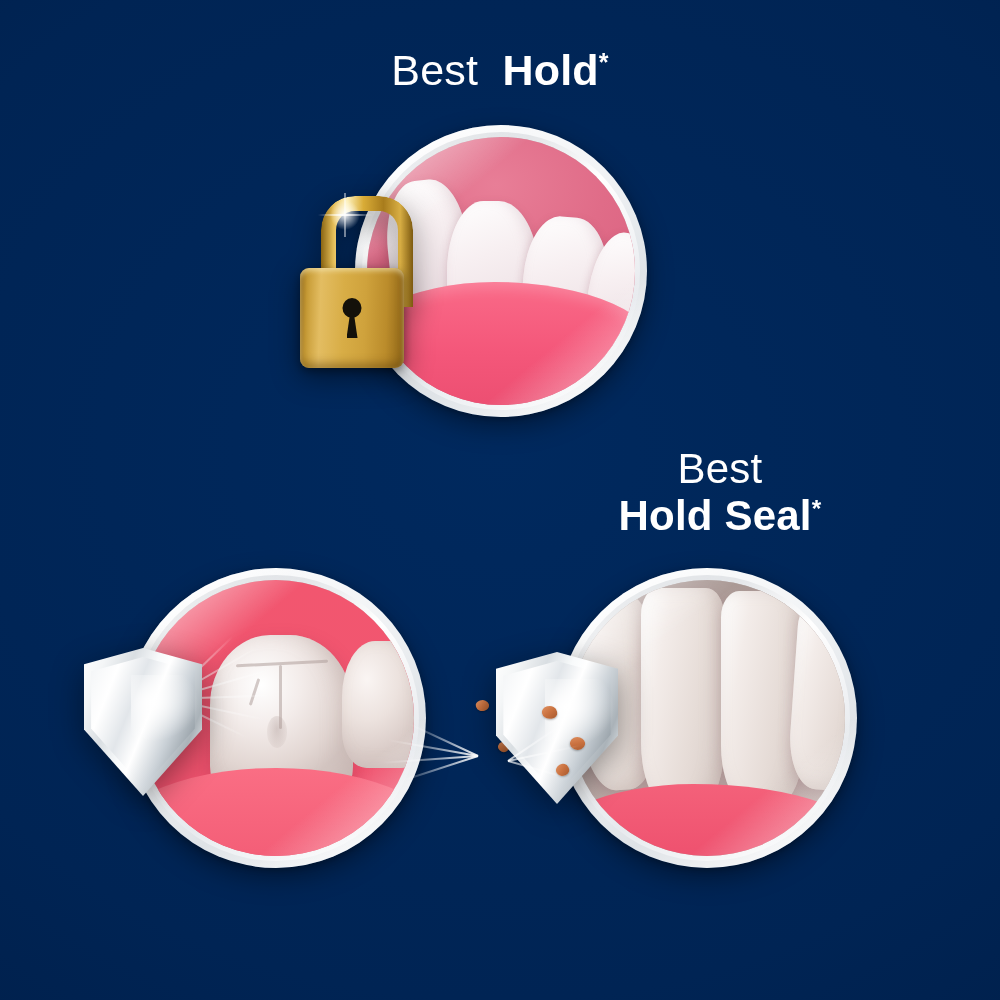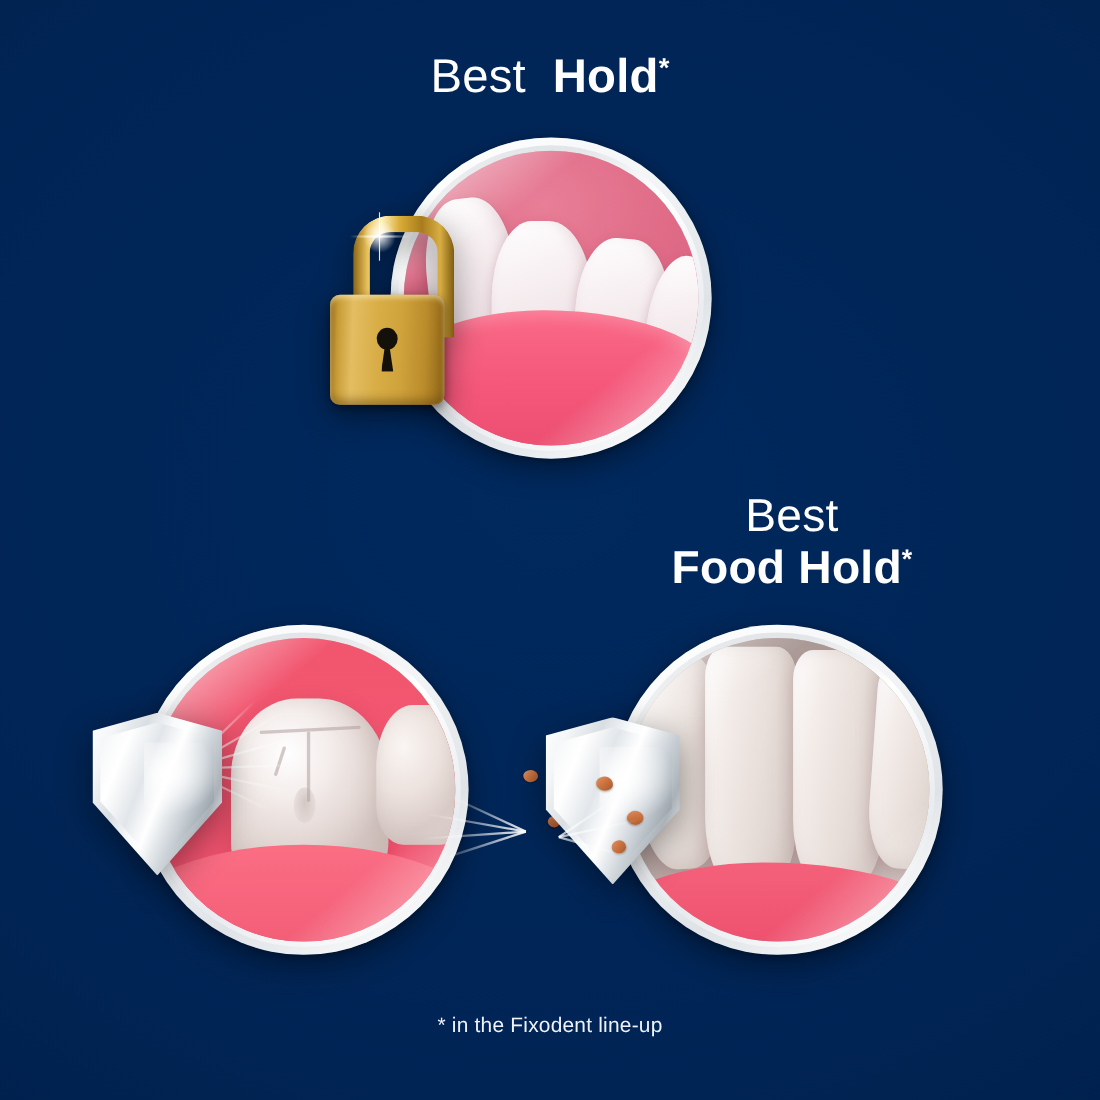--- a/index.html
+++ b/index.html
@@ -353,21 +353,21 @@
     </div>
     <div class="lock-sparkle"></div>
   </div>
 
 
   <div class="heading nosel" id="heading-food">
     <div>
       <span class="light">Best</span>
     </div>
     <div>
-      <span class="bold">Food Hold</span><span class="star">*</span>
+      <span class="bold">Hold Seal</span><span class="star">*</span>
     </div>
   </div>
 
   <div class="disc" id="disc-gum">
     <div class="rim-inner"></div>
     <div class="scene">
       <div class="gum-bg-2"></div>
       <div id="molar-main">
         <div class="groove g1"></div>
         <div class="groove g2"></div>
@@ -428,15 +428,14 @@
   <div class="crumb" style="left:542px; top:706px; width:15px; height:13px; border-radius:45% 55% 40% 60%; transform:rotate(-12deg);"></div>
   <div class="crumb" style="left:570px; top:737px; width:15px; height:13px; border-radius:55% 45% 55% 45%; transform:rotate(16deg);"></div>
   <div class="crumb" style="left:556px; top:764px; width:13px; height:12px; border-radius:50% 50% 45% 55%; transform:rotate(-26deg);"></div>
 
   <div class="shield-burst" style="left:508px; top:718px; width:96px; height:84px;">
     <div class="ray" style="width:66px; transform:rotate(-34deg); opacity:.85;"></div>
     <div class="ray" style="width:74px; transform:rotate(-12deg); opacity:.8;"></div>
     <div class="ray" style="width:64px; transform:rotate(16deg);  opacity:.75;"></div>
   </div>
 
-  <div class="footnote nosel">* in the Fixodent line-up</div>
 
 </div>
 
 </body></html>

